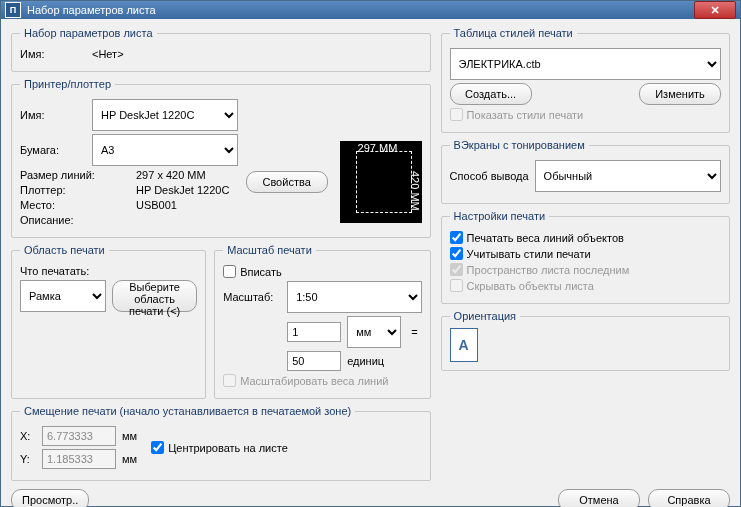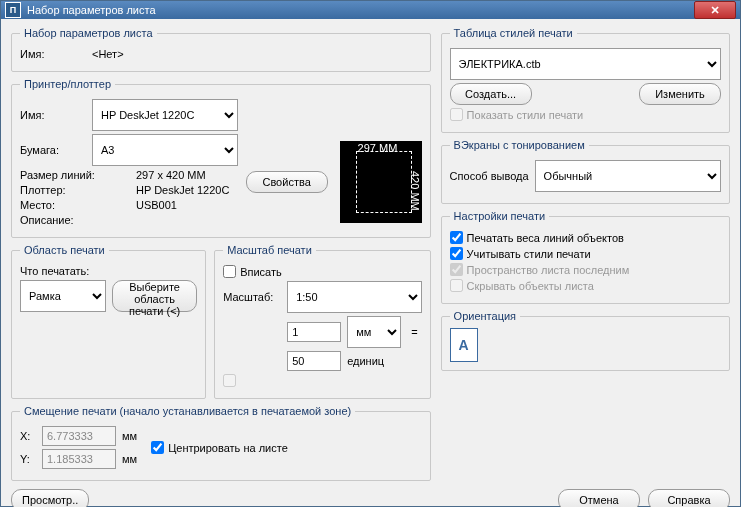--- a/index.html
+++ b/index.html
@@ -139,20 +139,21 @@
               </select>
               <span class="eq">=</span>
             </div>
             <div class="row">
               <span style="width:58px;"></span>
               <input type="text" style="width: 54px;" value="50">
               <span>единиц</span>
             </div>
             <label class="chk dis">
               <input type="checkbox" disabled="" style="">
+              <span>Масштабировать веса линий</span>
             </label>
           </fieldset>
         </div>
 
         <fieldset>
           <legend>Смещение печати (начало устанавливается в печатаемой зоне)</legend>
           <div style="display:flex; gap:14px; align-items:center;">
             <div>
               <div class="row">
                 <span style="width:16px;">X:</span>

